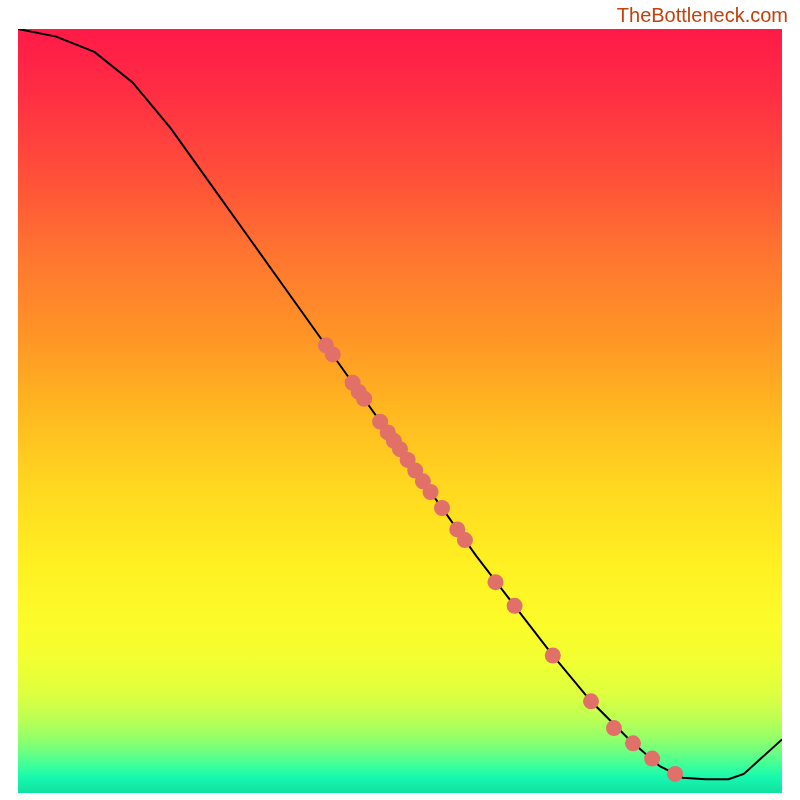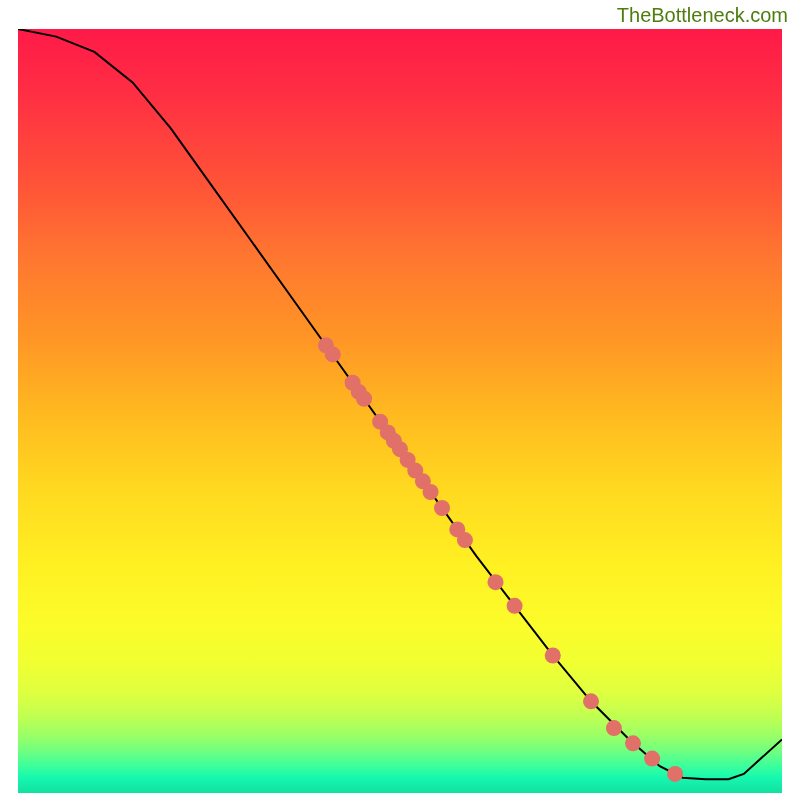--- a/index.html
+++ b/index.html
@@ -9,21 +9,21 @@
     width: 800px;
     height: 800px;
     background: #fff;
   }
   .attribution {
     position: absolute;
     top: 4px;
     right: 12px;
     font-family: Arial, Helvetica, sans-serif;
     font-size: 20px;
-    color: #4d7c0f;
+    color: #c2410c;
     font-weight: 400;
     z-index: 10;
   }
   .plot-area {
     position: absolute;
     left: 18px;
     top: 29px;
     width: 764px;
     height: 764px;
     overflow: hidden;

